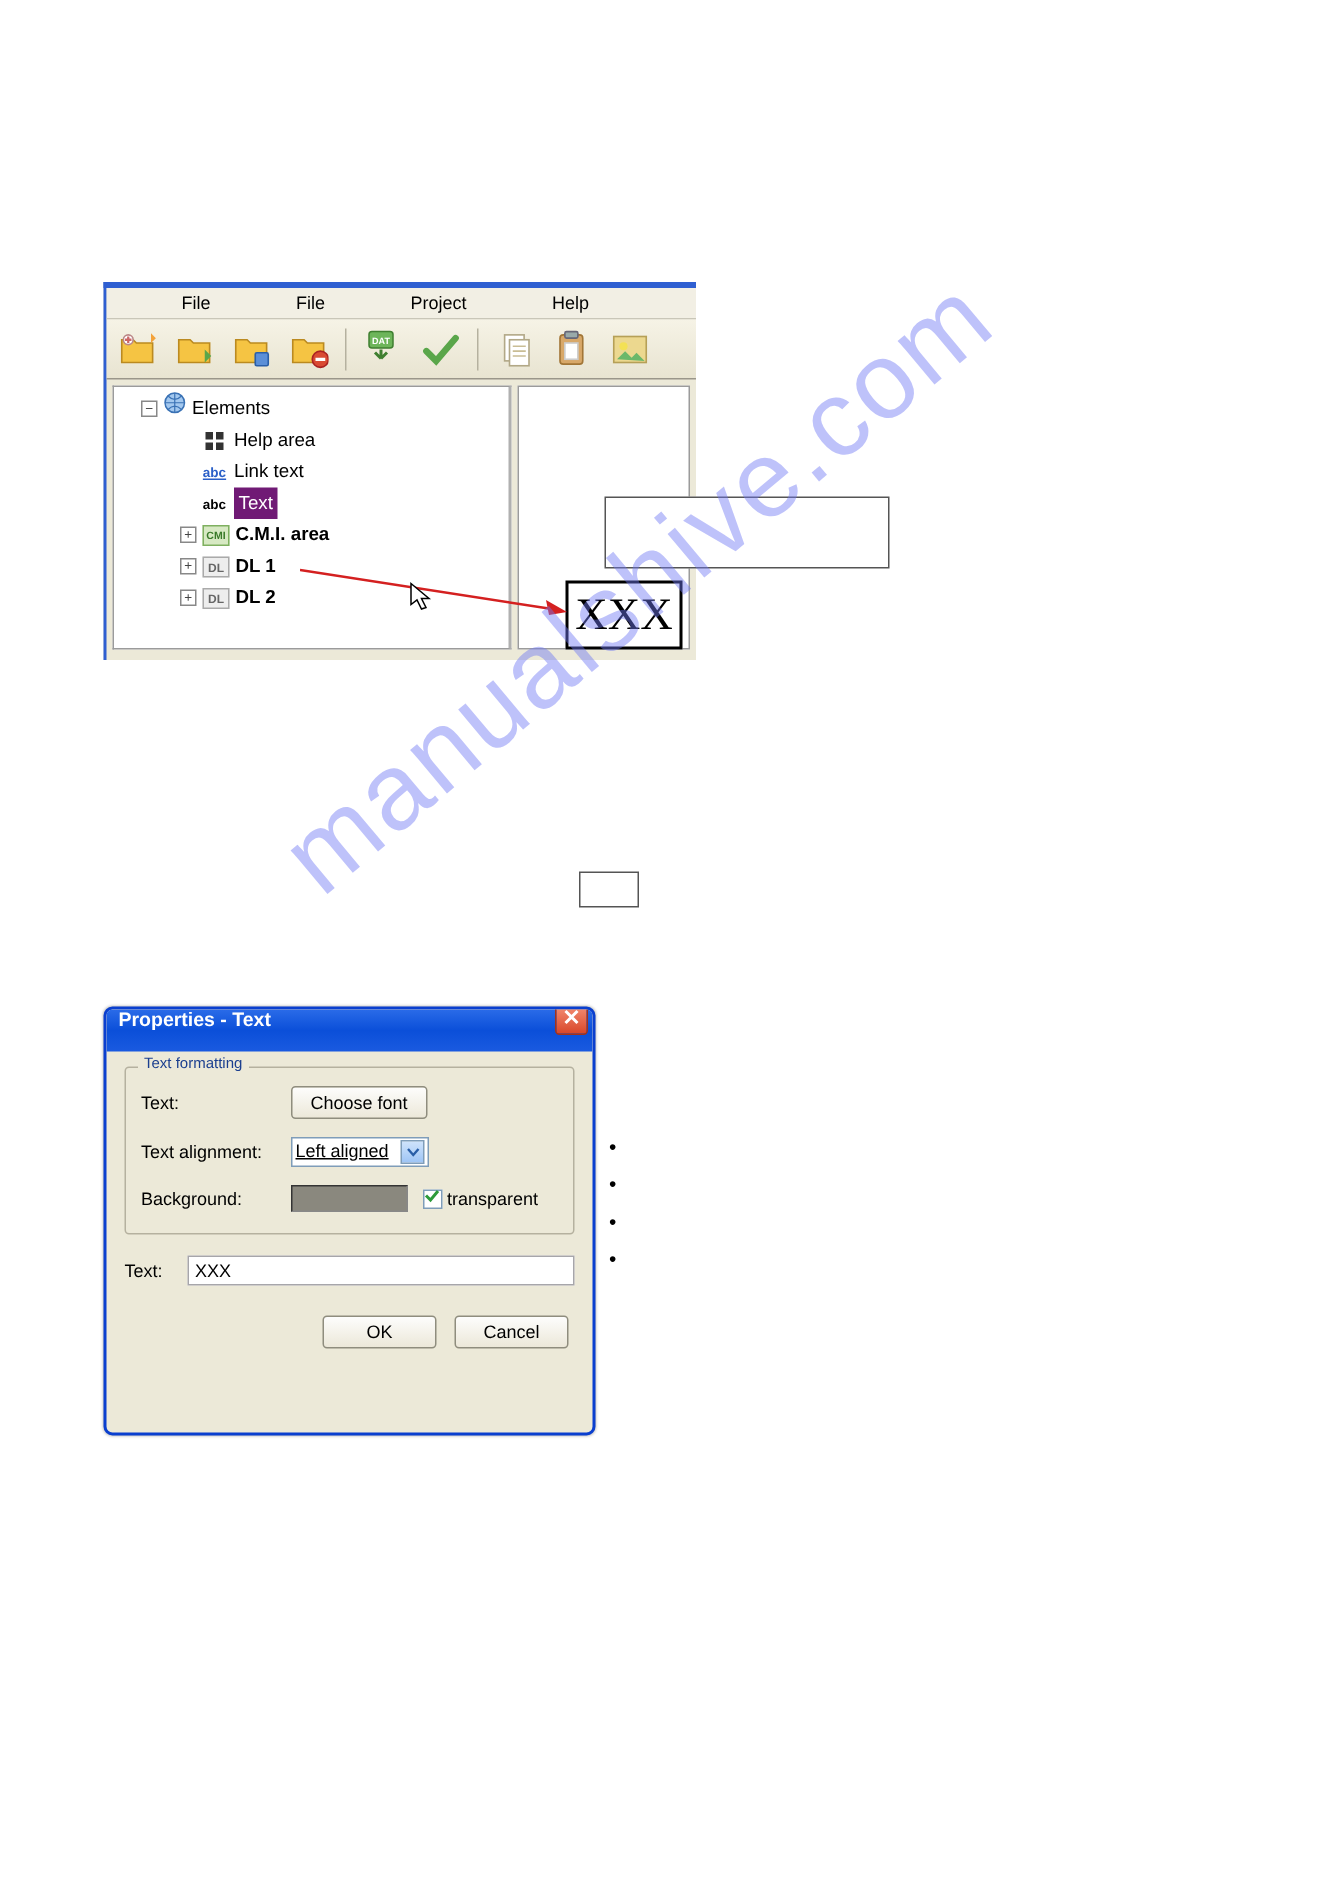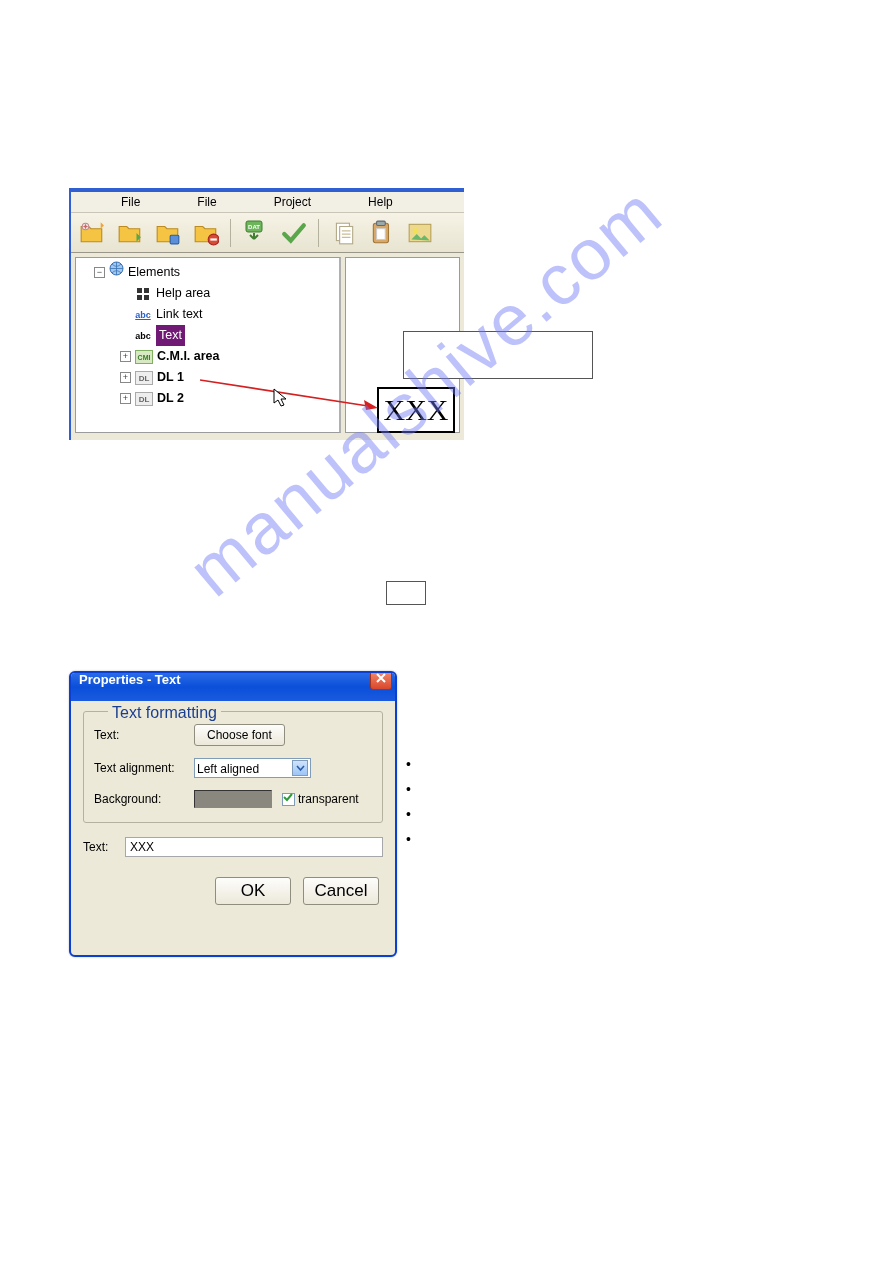--- a/index.html
+++ b/index.html
@@ -198,47 +198,47 @@
   }
   .fieldset {
     border: 1px solid #b5b19f;
     border-radius: 3px;
     padding: 12px 10px 14px 10px;
     position: relative;
     margin-bottom: 14px;
   }
   .fieldset-legend {
     position:absolute;
-    top: -8px; left: 24px;
+    top: -8px; left: 8px;
     background: #ece9d8;
     color: #1b3f8f;
     padding: 0 4px;
-    font-size: 16px;
+    font-size: 10px;
   }
   .form-row {
     display:flex; align-items:center;
     margin-bottom: 12px;
     gap: 10px;
   }
   .form-row:last-child { margin-bottom: 0; }
   .form-label { width: 90px; }
   .xp-btn {
     background: linear-gradient(#fdfdfc, #ece8d9);
     border: 1px solid #8f8d7e;
     border-radius: 3px;
     padding: 3px 12px;
     font-family: inherit;
     font-size: 12px;
   }
   .xp-select {
     border: 1px solid #7f9db9;
     background: #fff;
     padding: 1px 2px;
-    width: 117px;
-    display:flex; align-items:flex-end; justify-content:space-between;
+    width: 92px;
+    display:flex; align-items:flex-start; justify-content:space-between;text-decoration:underline;
   }
   .xp-select-arrow {
     width: 16px; height: 16px;
     background: linear-gradient(#cfe3fb, #9ec5f6);
     border: 1px solid #7f9db9;
     display:flex; align-items:center; justify-content:center;
   }
   .color-swatch {
     width: 78px; height: 18px;
     border: 1px inset #888;
@@ -266,21 +266,21 @@
     padding-right: 4px;
   }
   .dlg-btn {
     background: linear-gradient(#fdfdfc, #ece8d9);
     border: 1px solid #8f8d7e;
     border-radius: 3px;
     width: 76px;
     padding: 3px 0;
     text-align:center;
     font-family: inherit;
-    font-size: 17px;
+    font-size: 12px;
   }
 </style>
 </head>
 <body>
 
 <div class="watermark">manualshive.com</div>
 
 <div class="app-window">
   <div class="menubar">
     <span class="menu-item">File</span>

